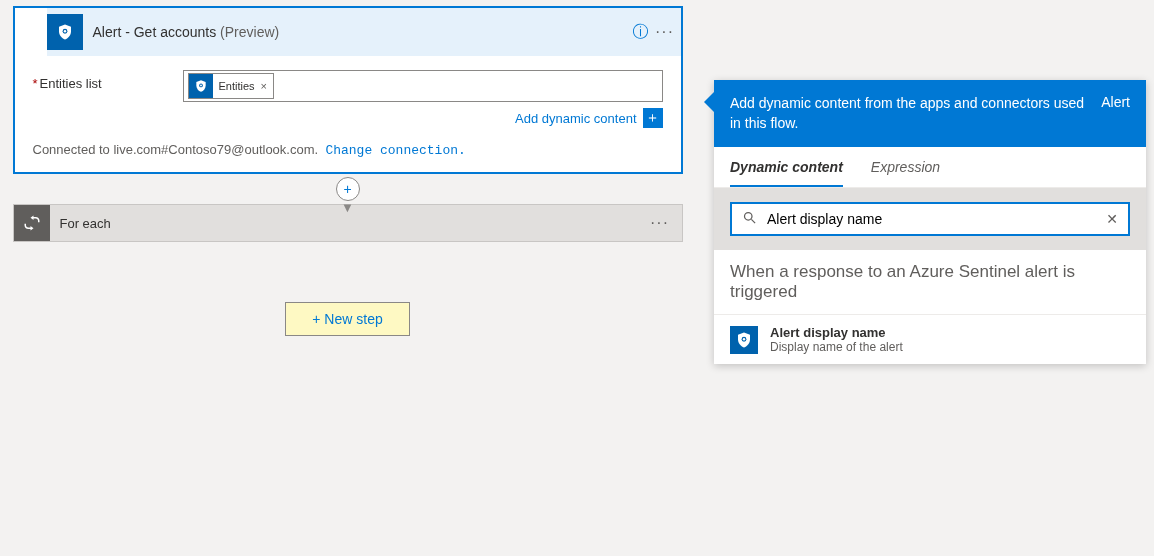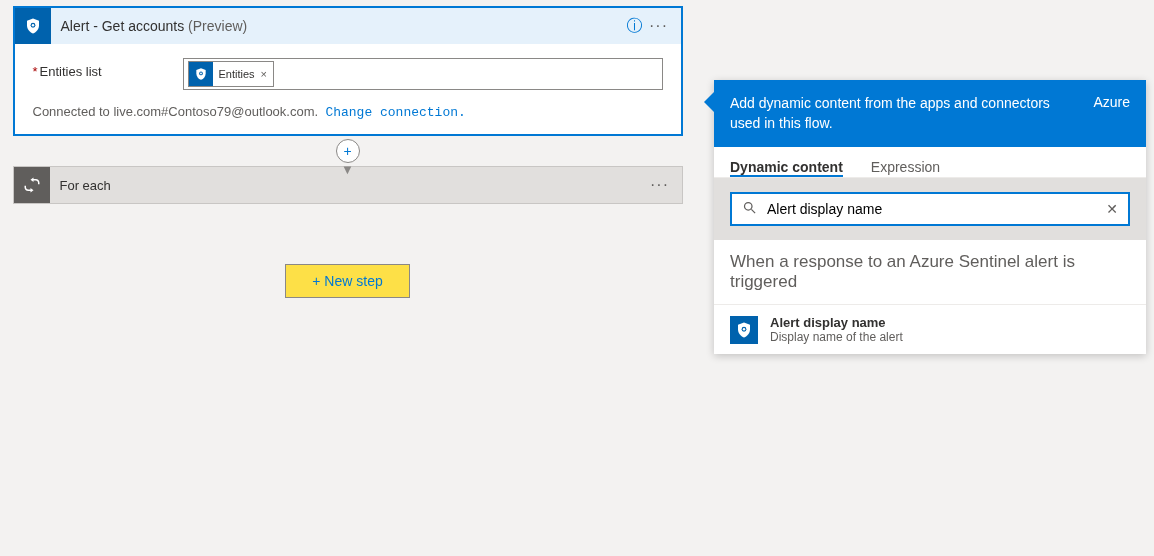--- a/index.html
+++ b/index.html
@@ -25,22 +25,23 @@
     }
     .card {
       width: 670px;
       border: 2px solid #0078d4;
       background: #fff;
     }
     .card-header {
       display: flex;
       align-items: center;
       background: #e5f1fb;
-      height: 36px;
-      padding: 0 10px 0 0;
+      height: 48px;
+      padding: 0 4px 0 0;
+      margin-left: 32px;
     }
     .card-header .icon-tile {
       width: 36px; height: 36px;
       background: #0062ad;
       display: flex; align-items: center; justify-content: center;
       margin-right: 10px;
     }
     .card-title { color: #323130; font-size: 14px; }
     .card-title .preview { color: #605e5c; }
     .spacer { flex: 1; }
@@ -137,21 +138,21 @@
     .foreach-header .icon-tile {
       width: 36px; height: 36px;
       background: #605e5c;
       display: flex; align-items: center; justify-content: center;
       margin-right: 10px;
     }
     .foreach-title { color: #323130; font-size: 13px; }
     .new-step-btn {
       margin-top: 60px;
       border: 1px solid #8a8886;
-      background: #fde047;
+      background: #fef9c3;
       padding: 8px 26px;
       color: #0078d4;
       font-size: 14px;
       cursor: pointer;
     }
     
     .panel {
       position: absolute;
       right: 8px; top: 80px;
       width: 432px;
@@ -176,25 +177,26 @@
     }
     .panel-header-text { flex: 1; line-height: 1.4; }
     .hide-link { cursor: pointer; }
     .tabs {
       display: flex;
       border-bottom: 1px solid #edebe9;
       padding: 0 16px;
       gap: 28px;
     }
     .tab {
-      padding: 12px 0 0 0;
+      padding: 12px 0 10px 0;
       font-size: 14px;
       color: #605e5c;
       cursor: pointer;
       border-bottom: 2px solid transparent;
+      font-style: italic;
     }
     .tab.active {
       color: #323130;
       font-weight: 600;
       border-bottom-color: #0078d4;
     }
     .search-bar-wrap {
       background: #e1dfdd;
       padding: 14px 16px;
     }
@@ -269,20 +271,24 @@
                 <svg class="shield-svg-sm" viewBox="0 0 24 24">
                     <path fill="#fff" d="M12 2l8 3v6c0 5-3.4 9.4-8 11-4.6-1.6-8-6-8-11V5l8-3z"></path>
                     <circle cx="12" cy="11" r="3.2" fill="#0062ad"></circle>
                     <circle cx="12" cy="11" r="1.6" fill="#fff"></circle>
                   </svg>
               </span>
               <span>Entities</span>
               <span class="token-x">×</span>
             </span>
           </div>
+          <div class="add-dyn-row">
+            <span class="add-dyn-link">Add dynamic content</span>
+            <span class="add-dyn-btn">＋</span>
+          </div>
         </div>
       </div>
     </div>
     <div class="conn-row">
       <span>Connected to live.com#Contoso79@outlook.com.</span>
       &nbsp;<a>Change connection.</a>
     </div>
   </div>
 
   <div class="connector-line">
@@ -303,21 +309,21 @@
     </div>
   </div>
 
   <button class="new-step-btn">+ New step</button>
 </div>
 
 <div class="panel">
   <div class="caret"></div>
   <div class="panel-header">
     <div class="panel-header-text">Add dynamic content from the apps and connectors used in this flow.</div>
-    <div class="hide-link">Azure</div>
+    <div class="hide-link">Alert</div>
   </div>
   <div class="tabs">
     <div class="tab active">Dynamic content</div>
     <div class="tab">Expression</div>
   </div>
   <div class="search-bar-wrap">
     <div class="search-bar">
       <span class="search-icon">
         <svg width="15" height="15" viewBox="0 0 24 24">
             <circle cx="10" cy="10" r="6" fill="none" stroke="#605e5c" stroke-width="2"></circle>

